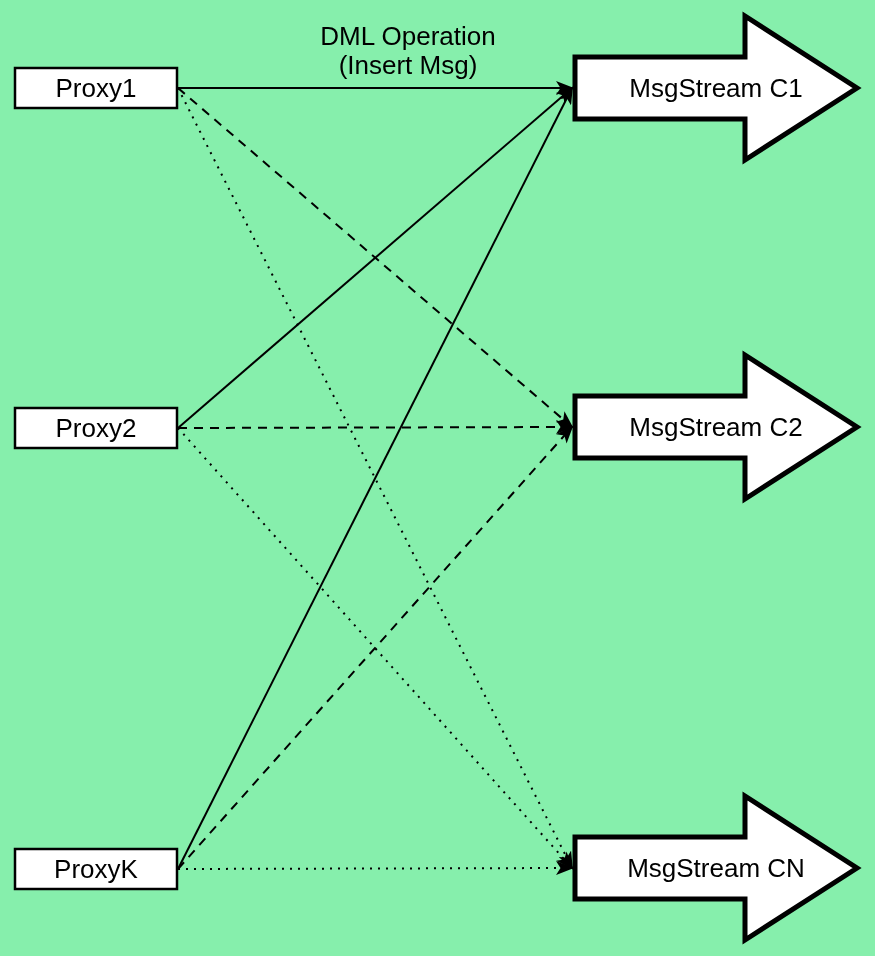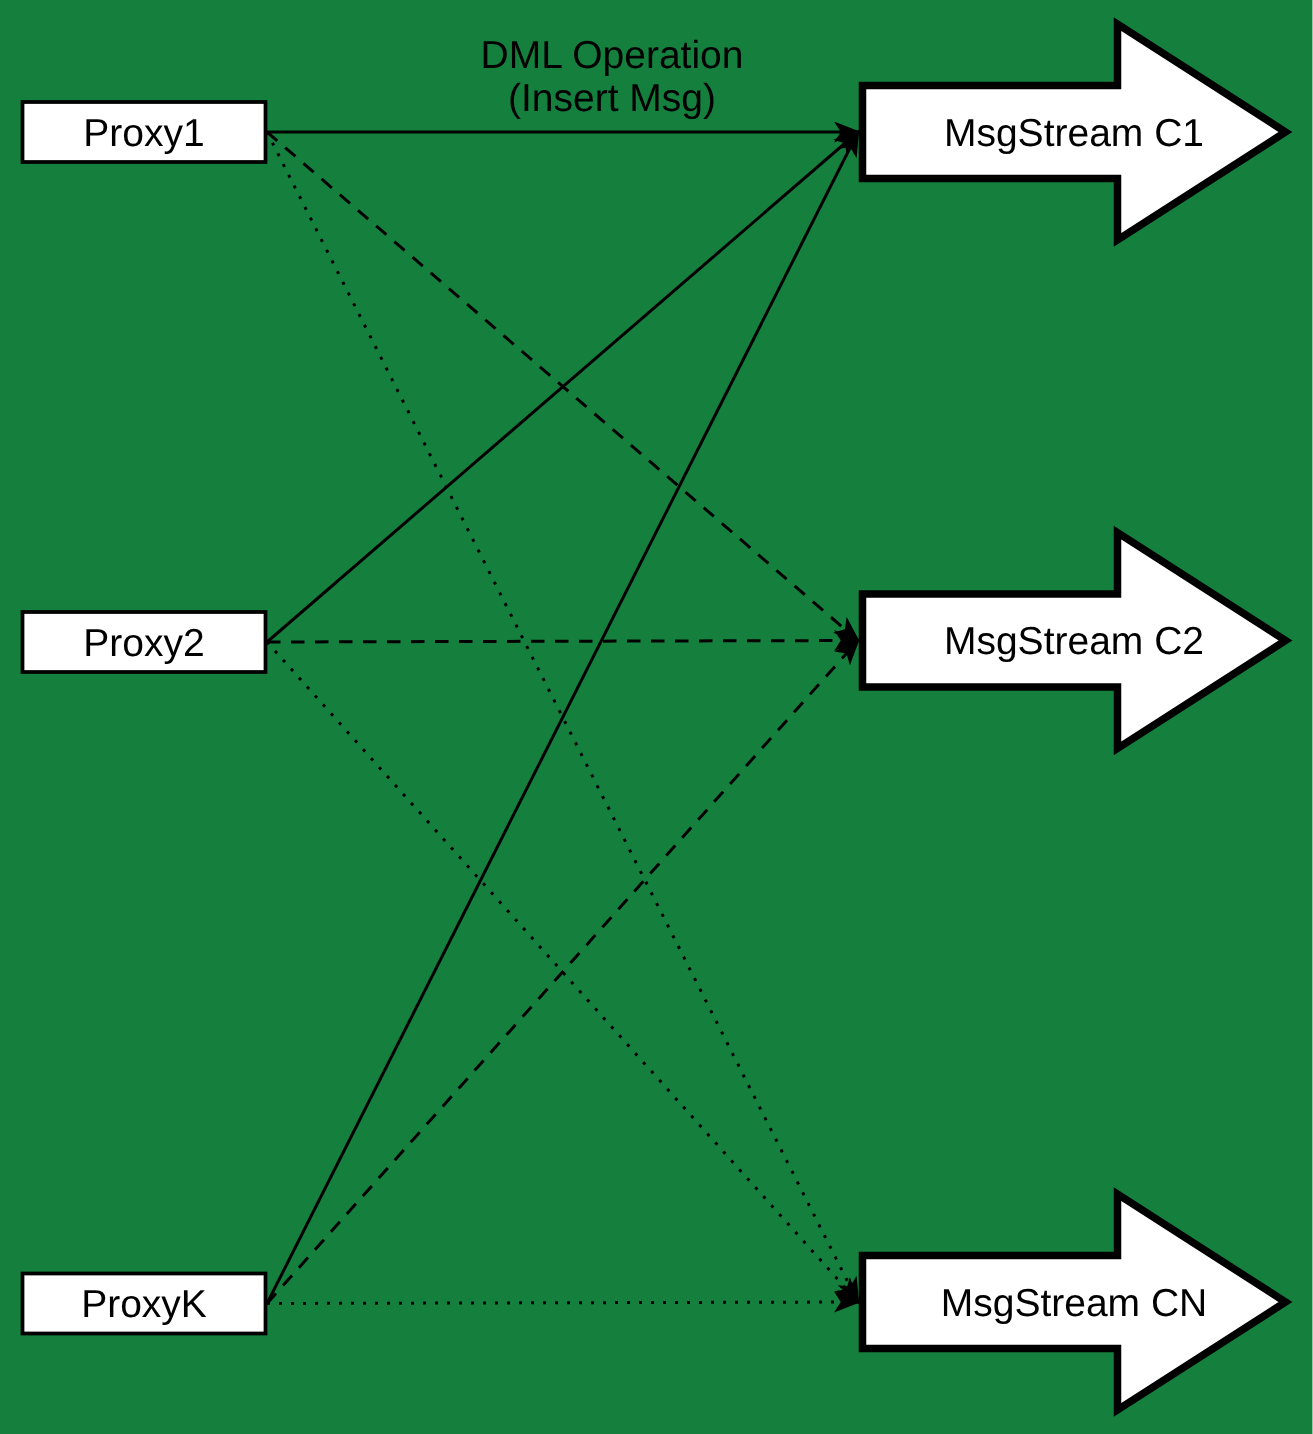--- a/index.html
+++ b/index.html
@@ -4,21 +4,21 @@
 <style>
   html, body {
     margin: 0;
     padding: 0;
     background: #ffffff;
   }
   .canvas {
     position: relative;
     width: 875px;
     height: 956px;
-    background: #15803d;
+    background: #86efac;
     overflow: hidden;
   }
   svg {
     display: block;
     width: 875px;
     height: 956px;
   }
   text {
     font-family: "Liberation Sans", sans-serif;
     font-size: 26px;

